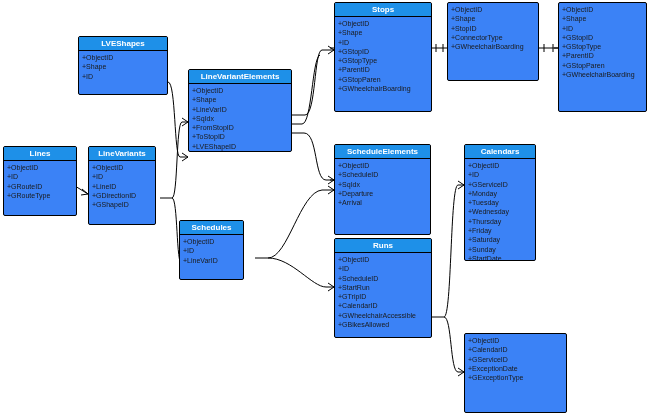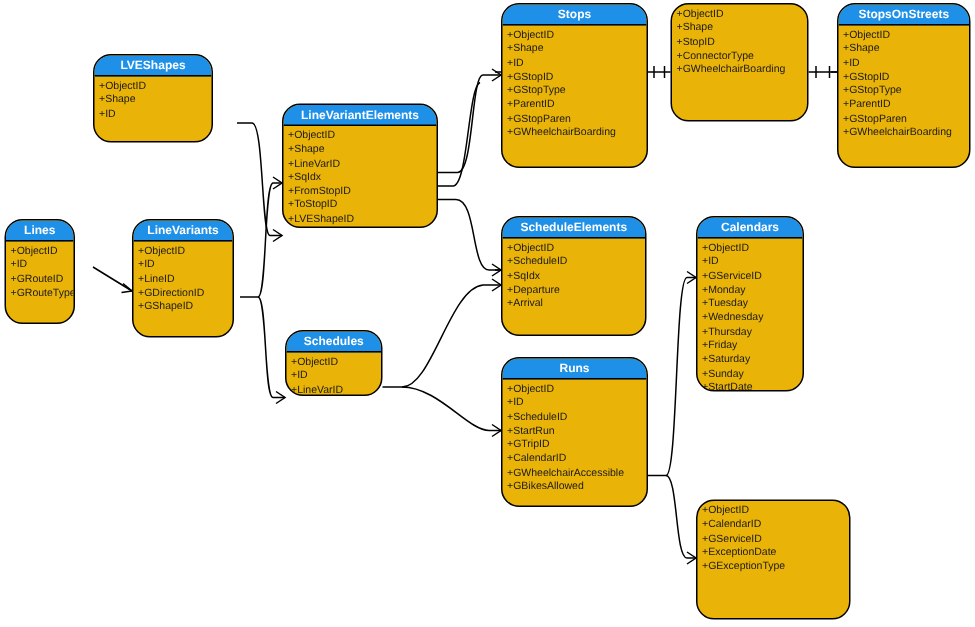--- a/index.html
+++ b/index.html
@@ -8,23 +8,23 @@
     background:#ffffff;
     font-family:"Liberation Sans","DejaVu Sans",sans-serif;
     position:relative;
     overflow:hidden;
   }
   #canvas{position:absolute;left:0;top:0;width:650px;height:418px;}
   #links{position:absolute;left:0;top:0;width:650px;height:418px;z-index:1;}
   .entity{
     position:absolute;
     box-sizing:border-box;
-    background:#eab308;
+    background:#3b82f6;
     border:1px solid #000000;
-    border-radius:12px;
+    border-radius:2px;
     z-index:2;
     overflow:hidden;
   }
   .entity-header{
     background:#1e90e8;
     color:#ffffff;
     font-size:8px;
     font-weight:bold;
     text-align:center;
     line-height:13px;
@@ -91,21 +91,21 @@
       <path d="M458,181 L464,185 L458,189"></path>
       <path d="M444,317 C452,317 450,372 458,372 L464,372"></path>
       <path d="M458,368 L464,372 L458,376"></path>
 
       <path d="M330,180 L334,180"></path>
 
     </g>
   </svg>
 
   <div id="entities-layer">
-      <div class="entity" style="left: 62px; top: 36px; width: 80px; height: 59px;">
+      <div class="entity" style="left: 78px; top: 36px; width: 90px; height: 59px;">
         <div class="entity-header">LVEShapes</div>
         <div class="entity-attrs">
           <div class="attr">+ObjectID</div>
           <div class="attr">+Shape</div>
           <div class="attr">+ID</div>
         </div>
       </div>
       <div class="entity" style="left: 188px; top: 69px; width: 104px; height: 83px;">
         <div class="entity-header">LineVariantElements</div>
         <div class="entity-attrs">
@@ -134,52 +134,51 @@
       <div class="entity" style="left: 447px; top: 2px; width: 92px; height: 79px;">
         <div class="entity-attrs">
           <div class="attr">+ObjectID</div>
           <div class="attr">+Shape</div>
           <div class="attr">+StopID</div>
           <div class="attr">+ConnectorType</div>
           <div class="attr">+GWheelchairBoarding</div>
         </div>
       </div>
       <div class="entity" style="left: 558px; top: 2px; width: 89px; height: 110px;">
-        <div class="entity-header">StopsOnStreets</div>
         <div class="entity-attrs">
           <div class="attr">+ObjectID</div>
           <div class="attr">+Shape</div>
           <div class="attr">+ID</div>
           <div class="attr">+GStopID</div>
           <div class="attr">+GStopType</div>
           <div class="attr">+ParentID</div>
           <div class="attr">+GStopParen</div>
           <div class="attr">+GWheelchairBoarding</div>
         </div>
       </div>
-      <div class="entity" style="left: 3px; top: 146px; width: 47px; height: 70px;">
+      <div class="entity" style="left: 3px; top: 146px; width: 74px; height: 70px;">
         <div class="entity-header">Lines</div>
         <div class="entity-attrs">
           <div class="attr">+ObjectID</div>
           <div class="attr">+ID</div>
           <div class="attr">+GRouteID</div>
           <div class="attr">+GRouteType</div>
         </div>
       </div>
       <div class="entity" style="left: 88px; top: 146px; width: 68px; height: 79px;">
         <div class="entity-header">LineVariants</div>
         <div class="entity-attrs">
           <div class="attr">+ObjectID</div>
           <div class="attr">+ID</div>
           <div class="attr">+LineID</div>
           <div class="attr">+GDirectionID</div>
           <div class="attr">+GShapeID</div>
         </div>
       </div>
-      <div class="entity" style="left: 334px; top: 144px; width: 97px; height: 80px;">
+      <div class="entity" style="left: 334px; top: 144px; width: 97px; height: 91px;">
         <div class="entity-header">ScheduleElements</div>
         <div class="entity-attrs">
           <div class="attr">+ObjectID</div>
           <div class="attr">+ScheduleID</div>
           <div class="attr">+SqIdx</div>
           <div class="attr">+Departure</div>
           <div class="attr">+Arrival</div>
         </div>
       </div>
       <div class="entity" style="left: 464px; top: 144px; width: 72px; height: 117px;">
@@ -192,21 +191,21 @@
           <div class="attr">+Tuesday</div>
           <div class="attr">+Wednesday</div>
           <div class="attr">+Thursday</div>
           <div class="attr">+Friday</div>
           <div class="attr">+Saturday</div>
           <div class="attr">+Sunday</div>
           <div class="attr">+StartDate</div>
           <div class="attr">+EndDate</div>
         </div>
       </div>
-      <div class="entity" style="left: 190px; top: 220px; width: 65px; height: 44px;">
+      <div class="entity" style="left: 179px; top: 220px; width: 65px; height: 60px;">
         <div class="entity-header">Schedules</div>
         <div class="entity-attrs">
           <div class="attr">+ObjectID</div>
           <div class="attr">+ID</div>
           <div class="attr">+LineVarID</div>
         </div>
       </div>
       <div class="entity" style="left: 334px; top: 238px; width: 98px; height: 100px;">
         <div class="entity-header">Runs</div>
         <div class="entity-attrs">

